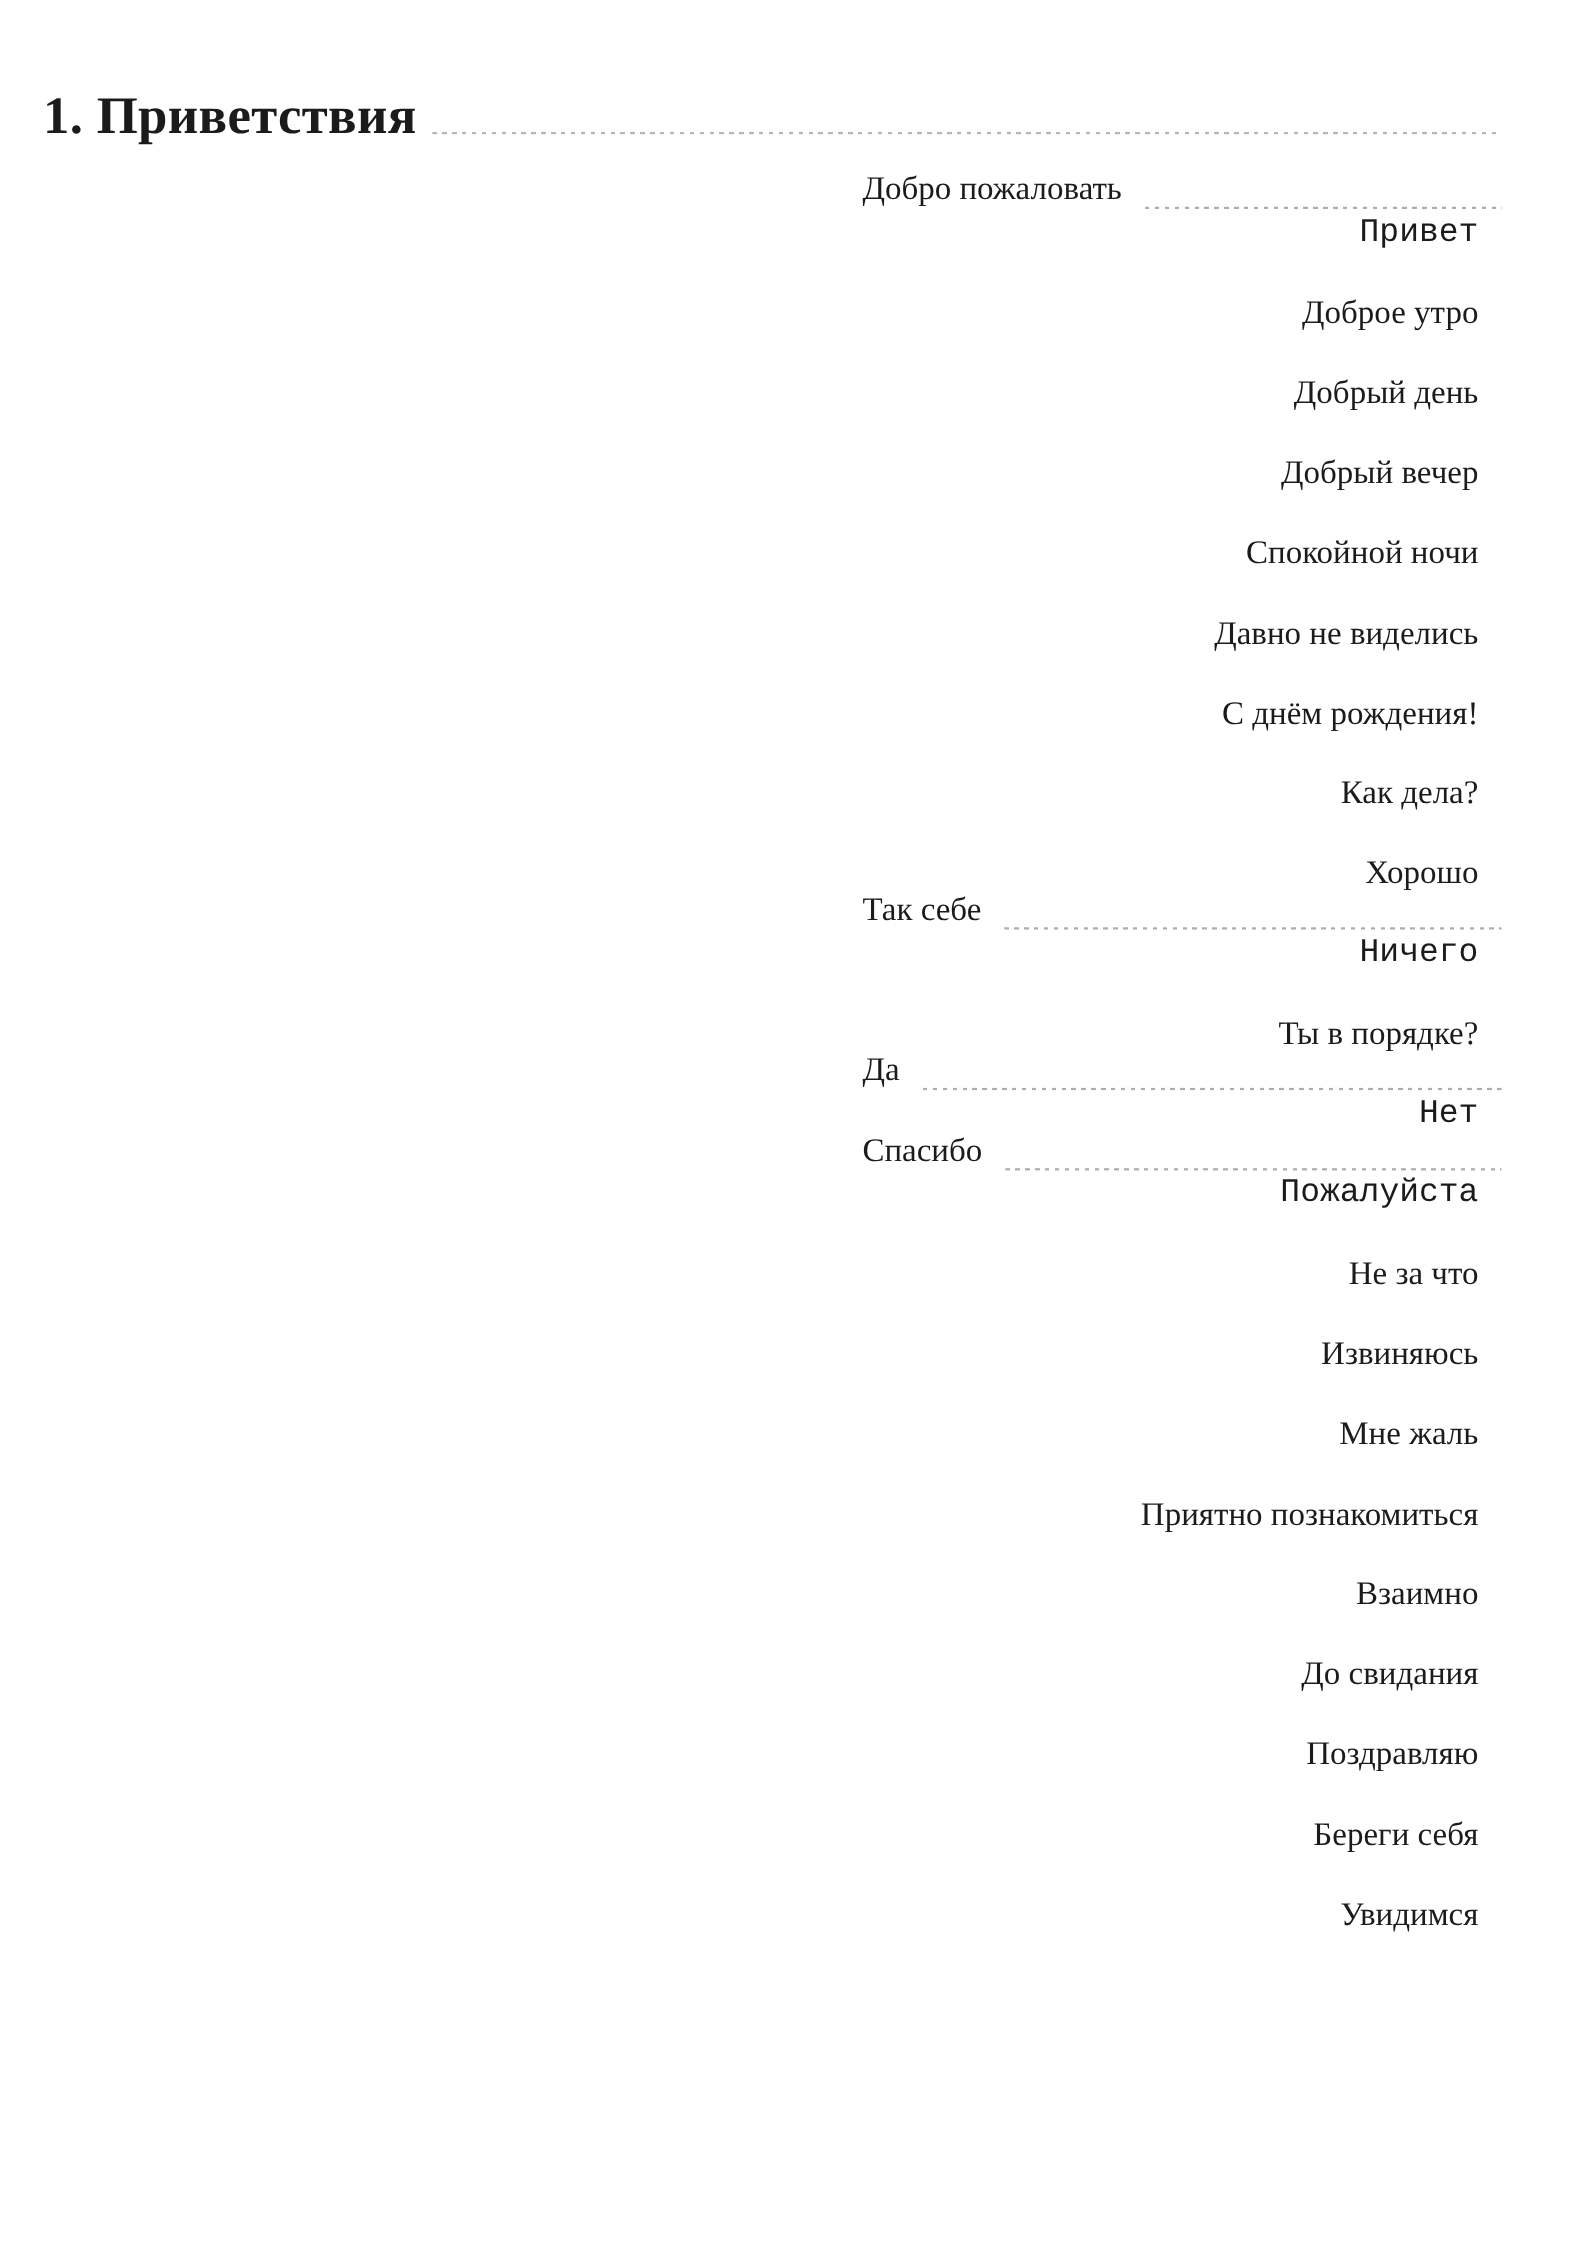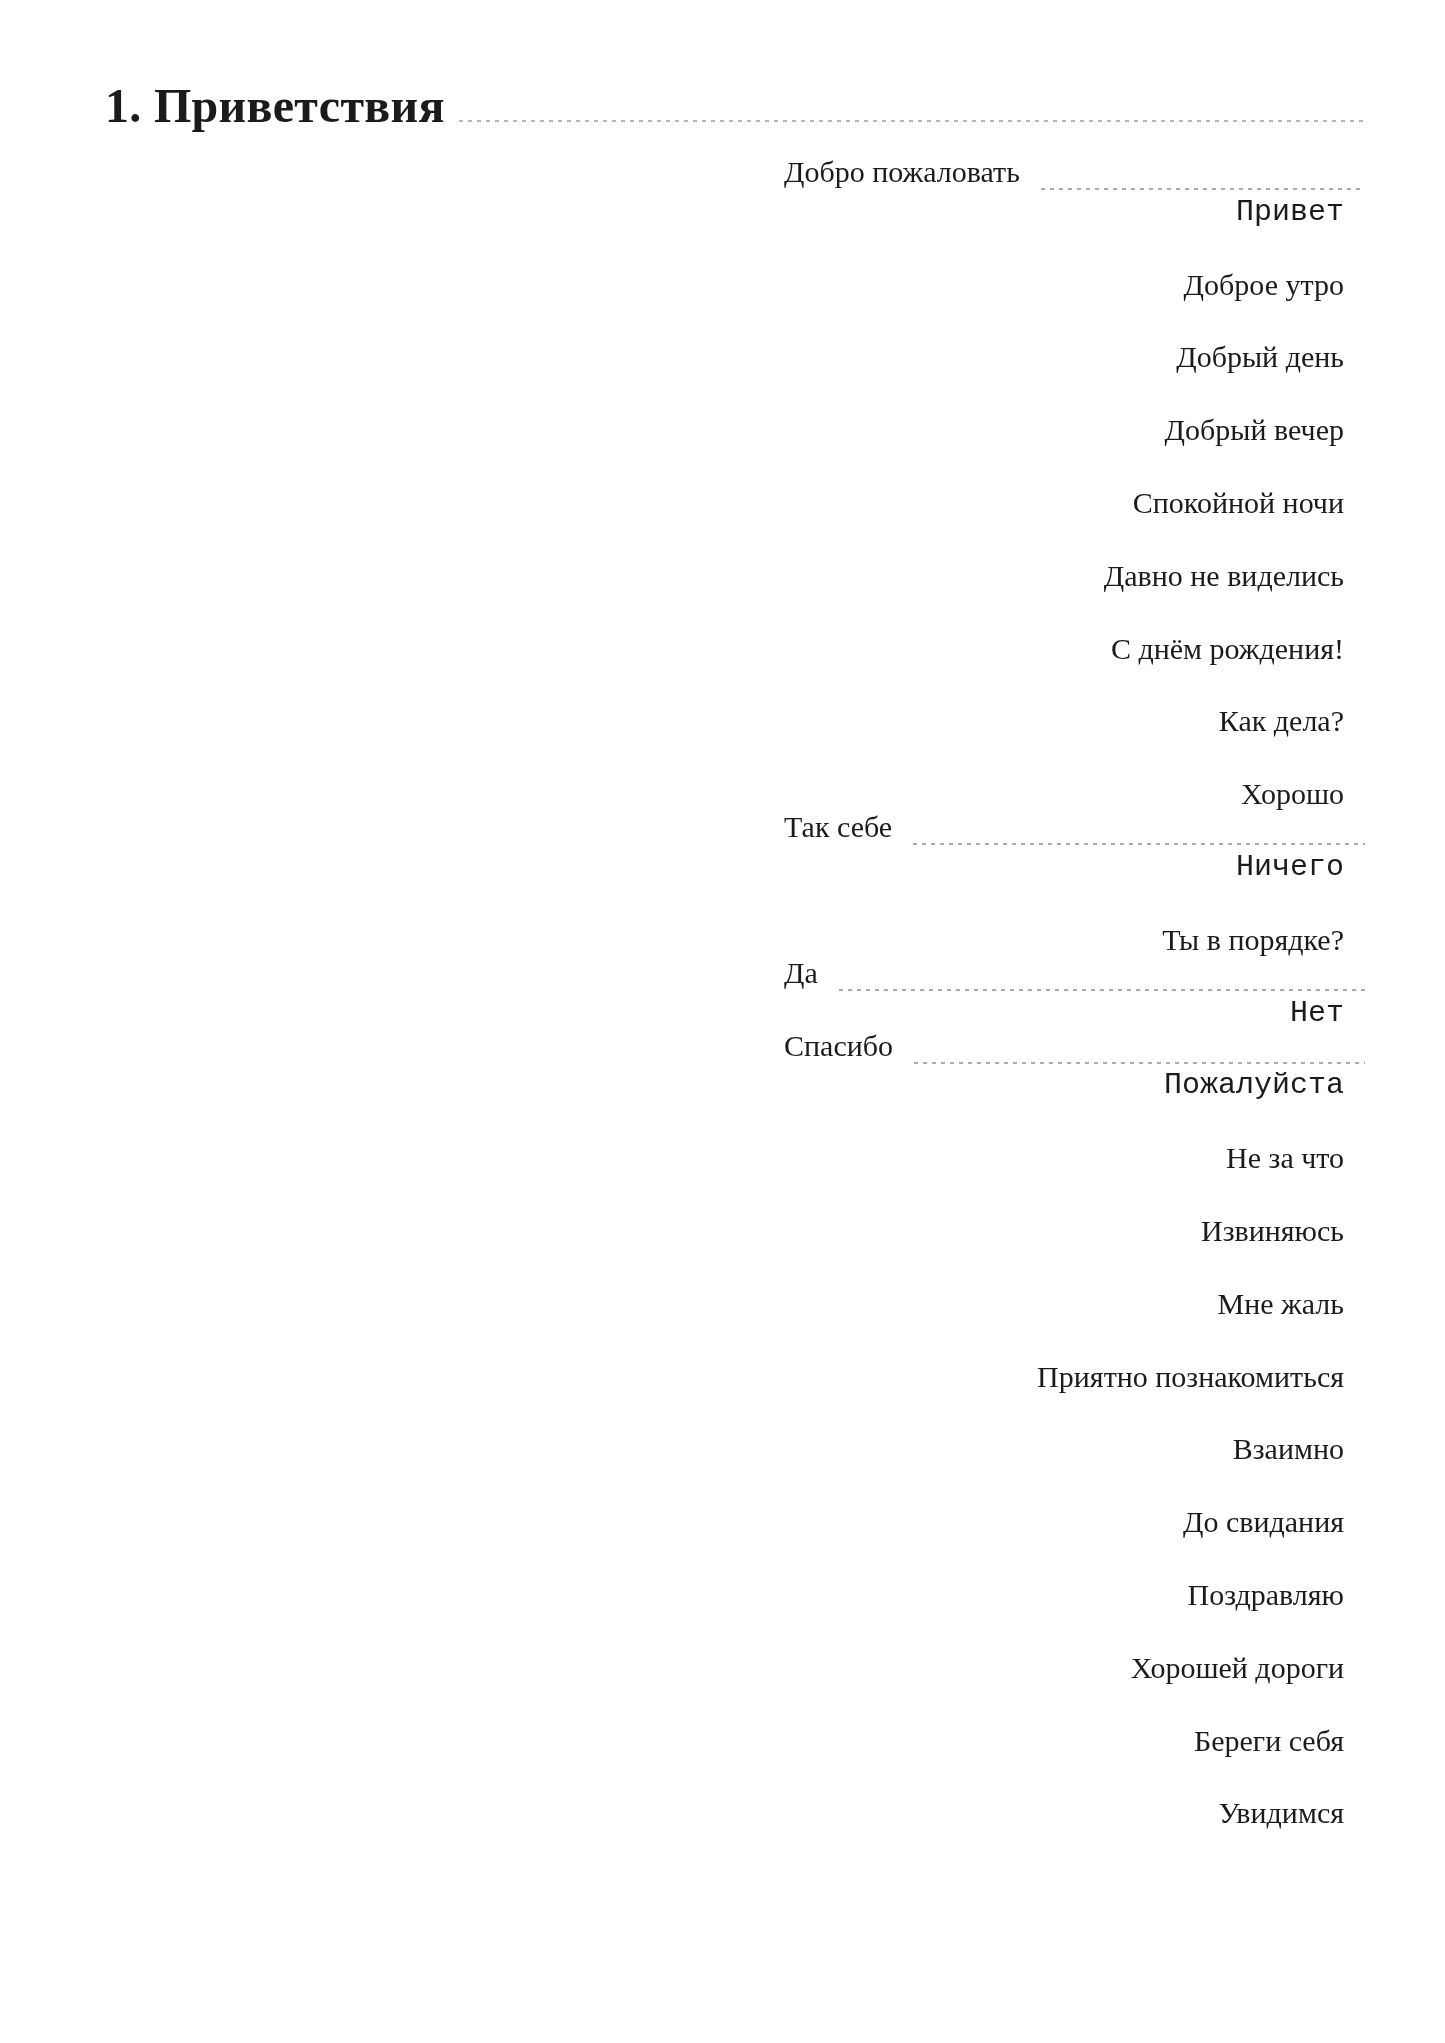--- a/index.html
+++ b/index.html
@@ -10,21 +10,21 @@
   .page {
     position: relative;
     width: 1445px;
     height: 2043px;
     background: var(--bg, #ffffff);
     overflow: hidden;
     font-family: "Liberation Serif", "DejaVu Serif", serif;
     color: var(--text, #1b1b1b);
   }
   .content {
-    padding-left: 105px;
+    padding-left: 39px;
     padding-right: 80px;
   }
   .title-row {
     display: flex;
     align-items: flex-end;
     padding-top: 82px;
   }
   .title-row h1 {
     margin: 0;
     font-size: 48px;
@@ -213,26 +213,20 @@
           </div>
         </div>
         <div class="row">
           <div class="col col-full">
             <span class="label">Поздравляю</span>
             <div class="fill-line"></div>
           </div>
         </div>
         <div class="row">
           <div class="col col-full">
-            <span class="label">Хорошей дороги</span>
-            <div class="fill-line"></div>
-          </div>
-        </div>
-        <div class="row">
-          <div class="col col-full">
             <span class="label">Береги себя</span>
             <div class="fill-line"></div>
           </div>
         </div>
         <div class="row">
           <div class="col col-full">
             <span class="label">Увидимся</span>
             <div class="fill-line"></div>
           </div>
         </div>

